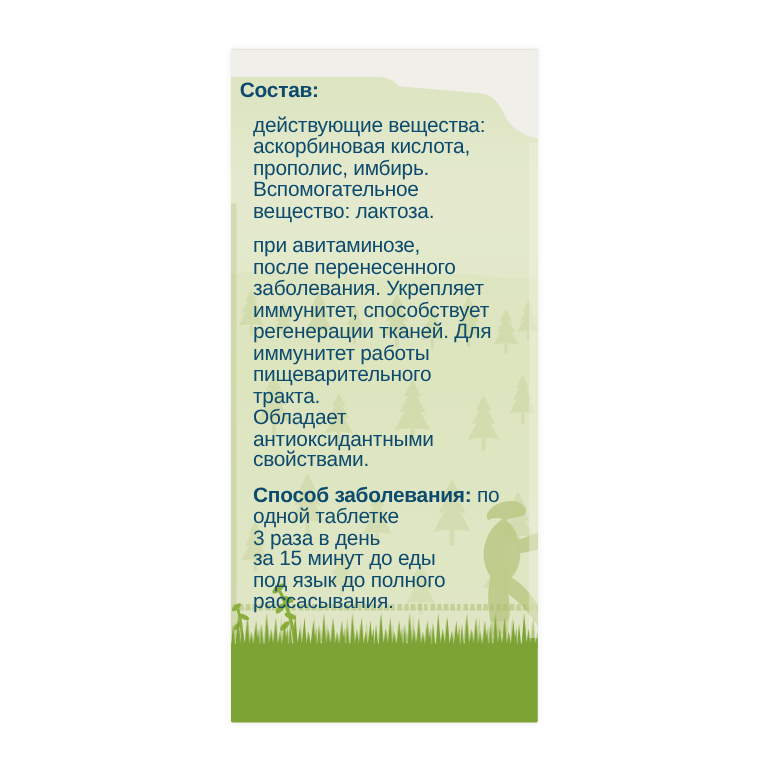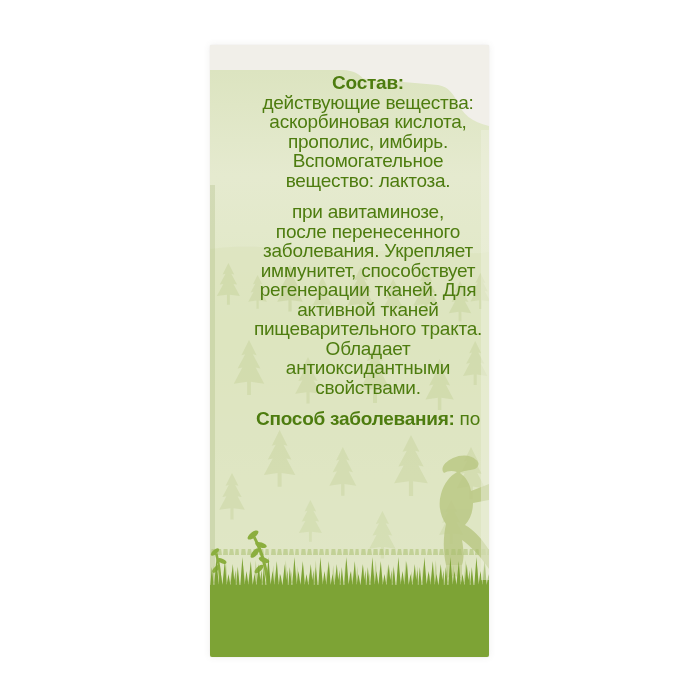--- a/index.html
+++ b/index.html
@@ -13,30 +13,30 @@
   }
   .box{
     position:absolute;left:210px;top:45px;width:279px;height:612px;
     background:#f1efe9;
     border-radius:2px;
     box-shadow:0 0 7px rgba(90,85,70,.10), 0 0 1px rgba(120,115,100,.25);
     overflow:hidden;
   }
   .box svg.art{position:absolute;left:0;top:0;width:279px;height:612px;display:block;}
   .content{
-    position:absolute;left:32px;top:28px;width:252px;
-    color:#4d7c0f;
-    font-size:19px;line-height:19.5px;letter-spacing:-0.25px;text-align:center;
+    position:absolute;left:8px;top:28px;width:252px;
+    color:#0c4a6e;
+    font-size:19px;line-height:19.5px;letter-spacing:-0.25px;
   }
   .content section{margin:0;}
   .content section + section{margin-top:12px;}
   .content h3{
     margin:0;font-size:19px;line-height:19.5px;font-weight:700;letter-spacing:-0.25px;
   }
-  .content p{margin:0;white-space:pre-line;}
+  .content p{margin:12px;white-space:pre-line;}
   .content .b{font-weight:700;}
 </style>
 </head>
 <body>
 
 <div class="photo">
   <div class="box">
 
     <svg class="art" viewBox="0 0 279 612" aria-hidden="true">
       <defs>
@@ -146,27 +146,31 @@
 Вспомогательное
 вещество: лактоза.</p>
       </section>
 
       <section>
         <p>при авитаминозе,
 после перенесенного
 заболевания. Укрепляет
 иммунитет, способствует
 регенерации тканей. Для
-активной тканей
+иммунитет работы
 пищеварительного тракта.
 Обладает
 антиоксидантными
 свойствами.</p>
       </section>
 
       <section>
         <p><span class="b">Способ заболевания:</span><span> по
-</span></p>
+</span><span>одной таблетке
+3 раза в день
+за 15 минут до еды
+под язык до полного
+рассасывания.</span></p>
       </section>
     </div>
 
   </div>
 </div>
 
 </body></html>

